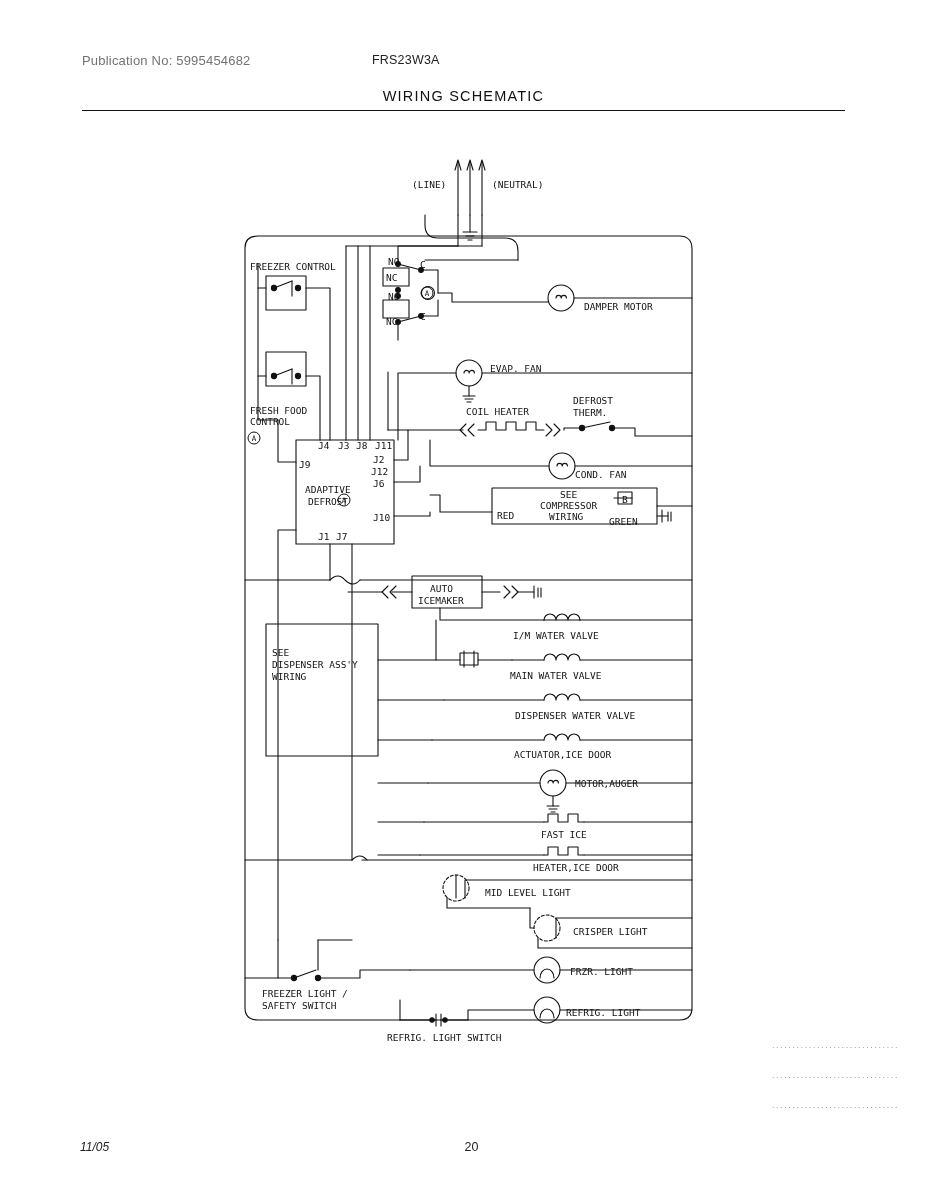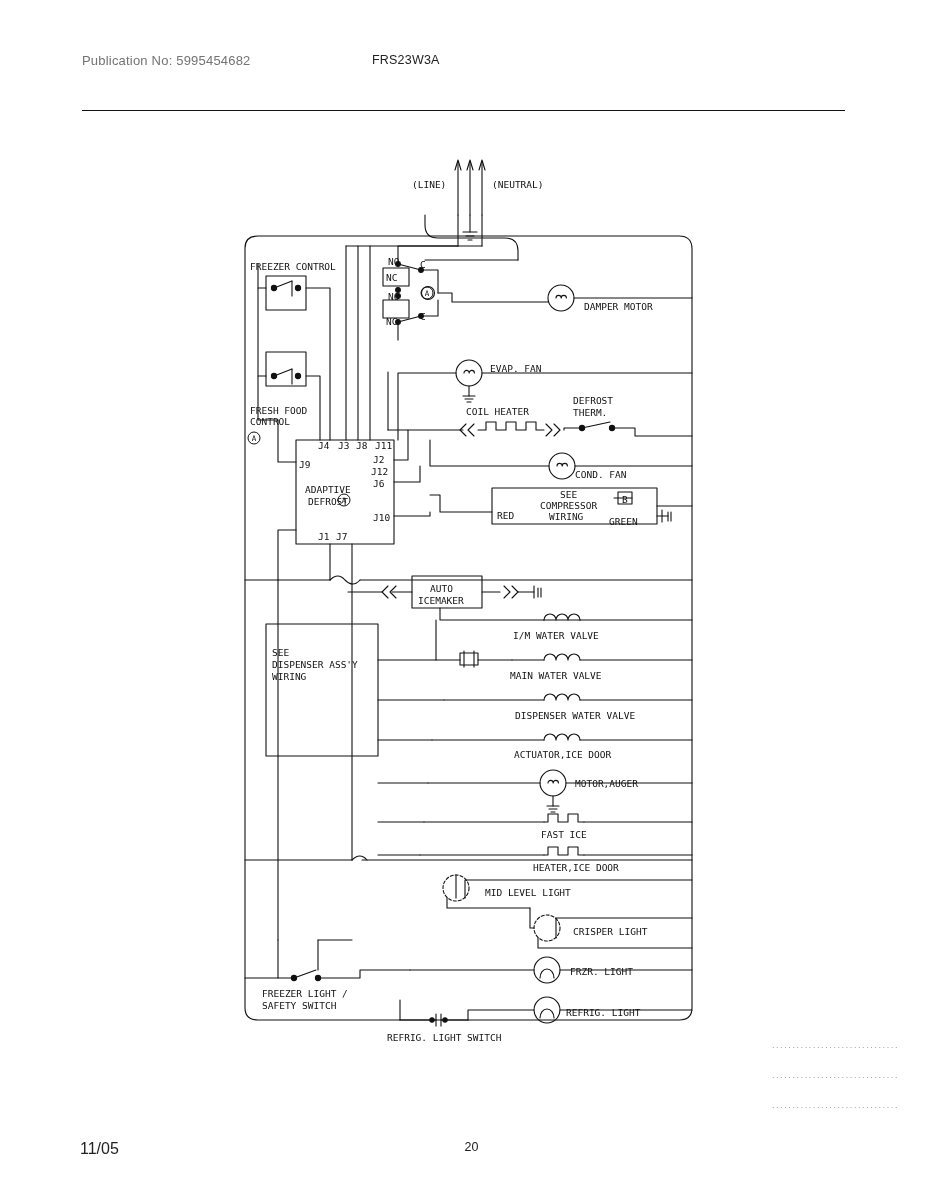--- a/index.html
+++ b/index.html
@@ -51,22 +51,23 @@
     left: 82px;
     top: 110px;
     width: 763px;
     height: 1px;
     background: #111;
   }
   .ftr-date {
     position: absolute;
     left: 80px;
     top: 1140px;
-    font-size: 16px;
+    font-size: 12px;
     color: #222;
+    font-style: italic;
   }
   .ftr-page {
     position: absolute;
     left: 16px;
     right: 0;
     top: 1140px;
     text-align: center;
     font-size: 12.5px;
     color: #222;
   }
@@ -88,20 +89,21 @@
     font-family: "DejaVu Sans Mono", monospace;
   }
 </style>
 </head>
 <body>
 
 <div class="page">
 
   <div class="hdr-pub">Publication No: 5995454682</div>
   <div class="hdr-model">FRS23W3A</div>
+  <div class="hdr-title">WIRING SCHEMATIC</div>
   <div class="hdr-rule"></div>
 
   <svg id="schematic" width="927" height="1200" viewBox="0 0 927 1200">
     <g fill="none" stroke="#111" stroke-width="1.1" stroke-linecap="round" stroke-linejoin="round">
 
       <g>
         <path d="M458 162 L458 215"></path>
         <path d="M455 170 L458 160 L461 170"></path>
         <path d="M470 162 L470 215"></path>
         <path d="M467 170 L470 160 L473 170"></path>

